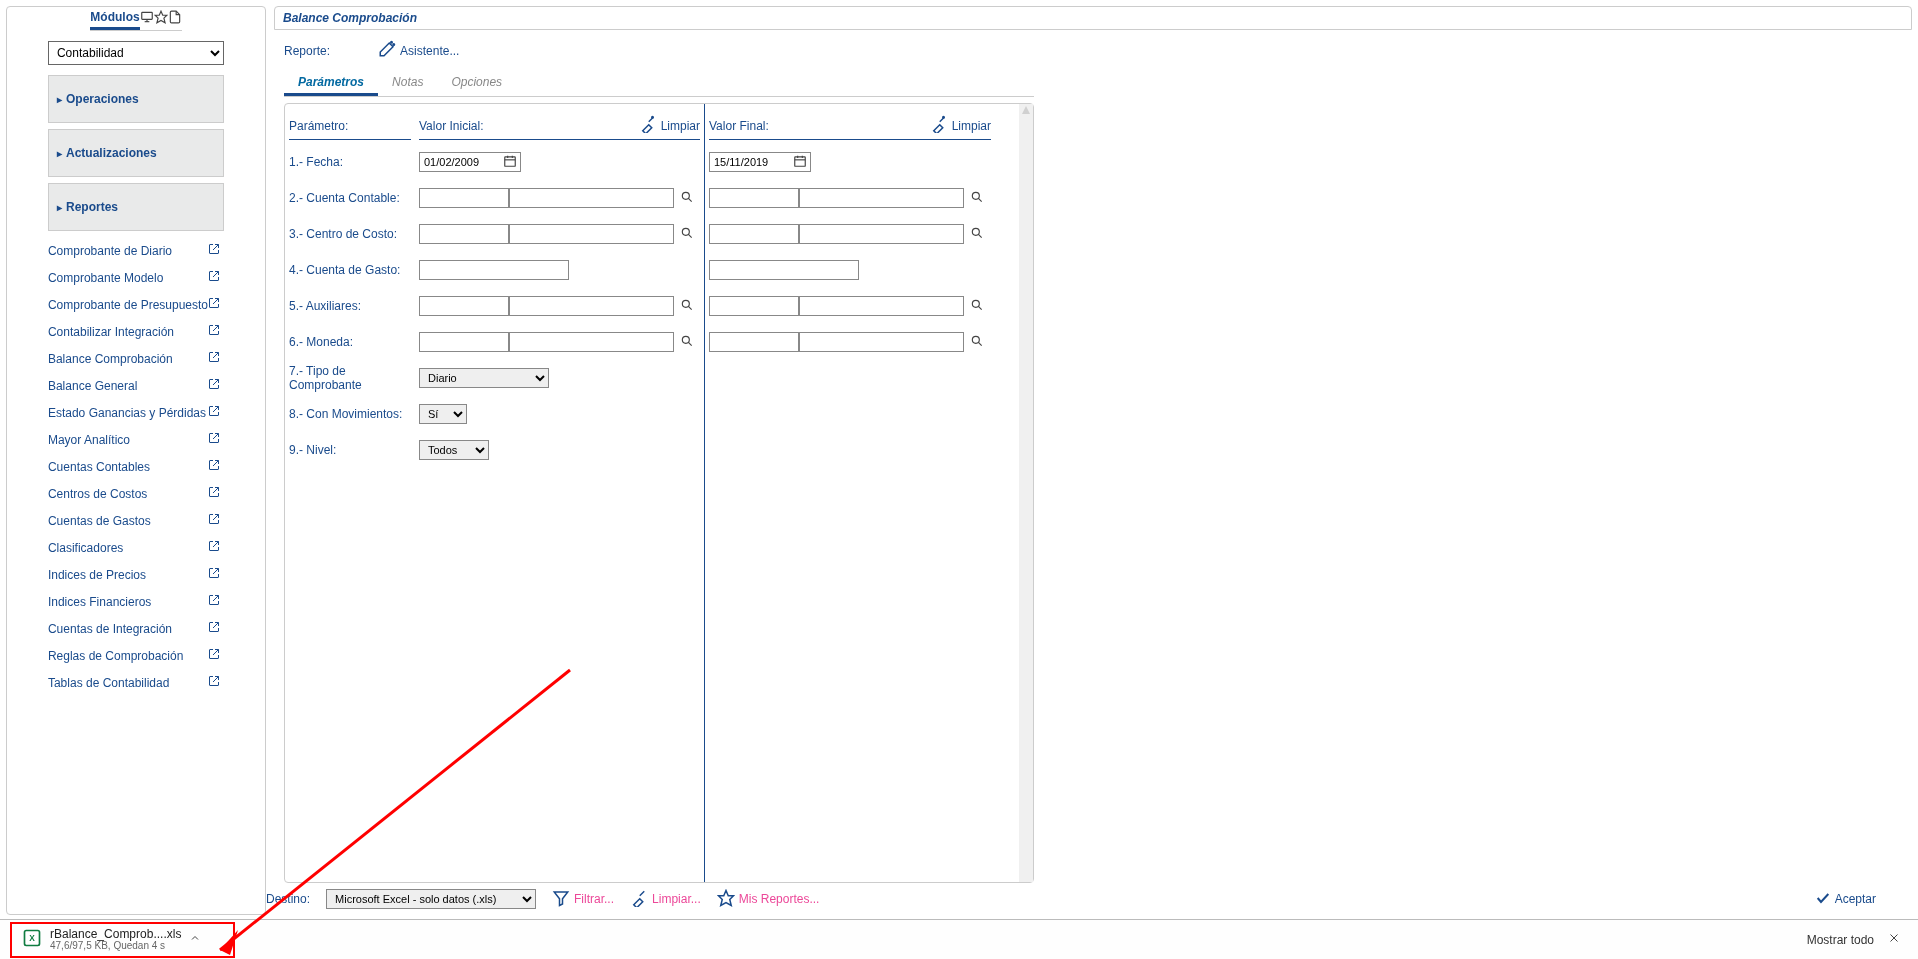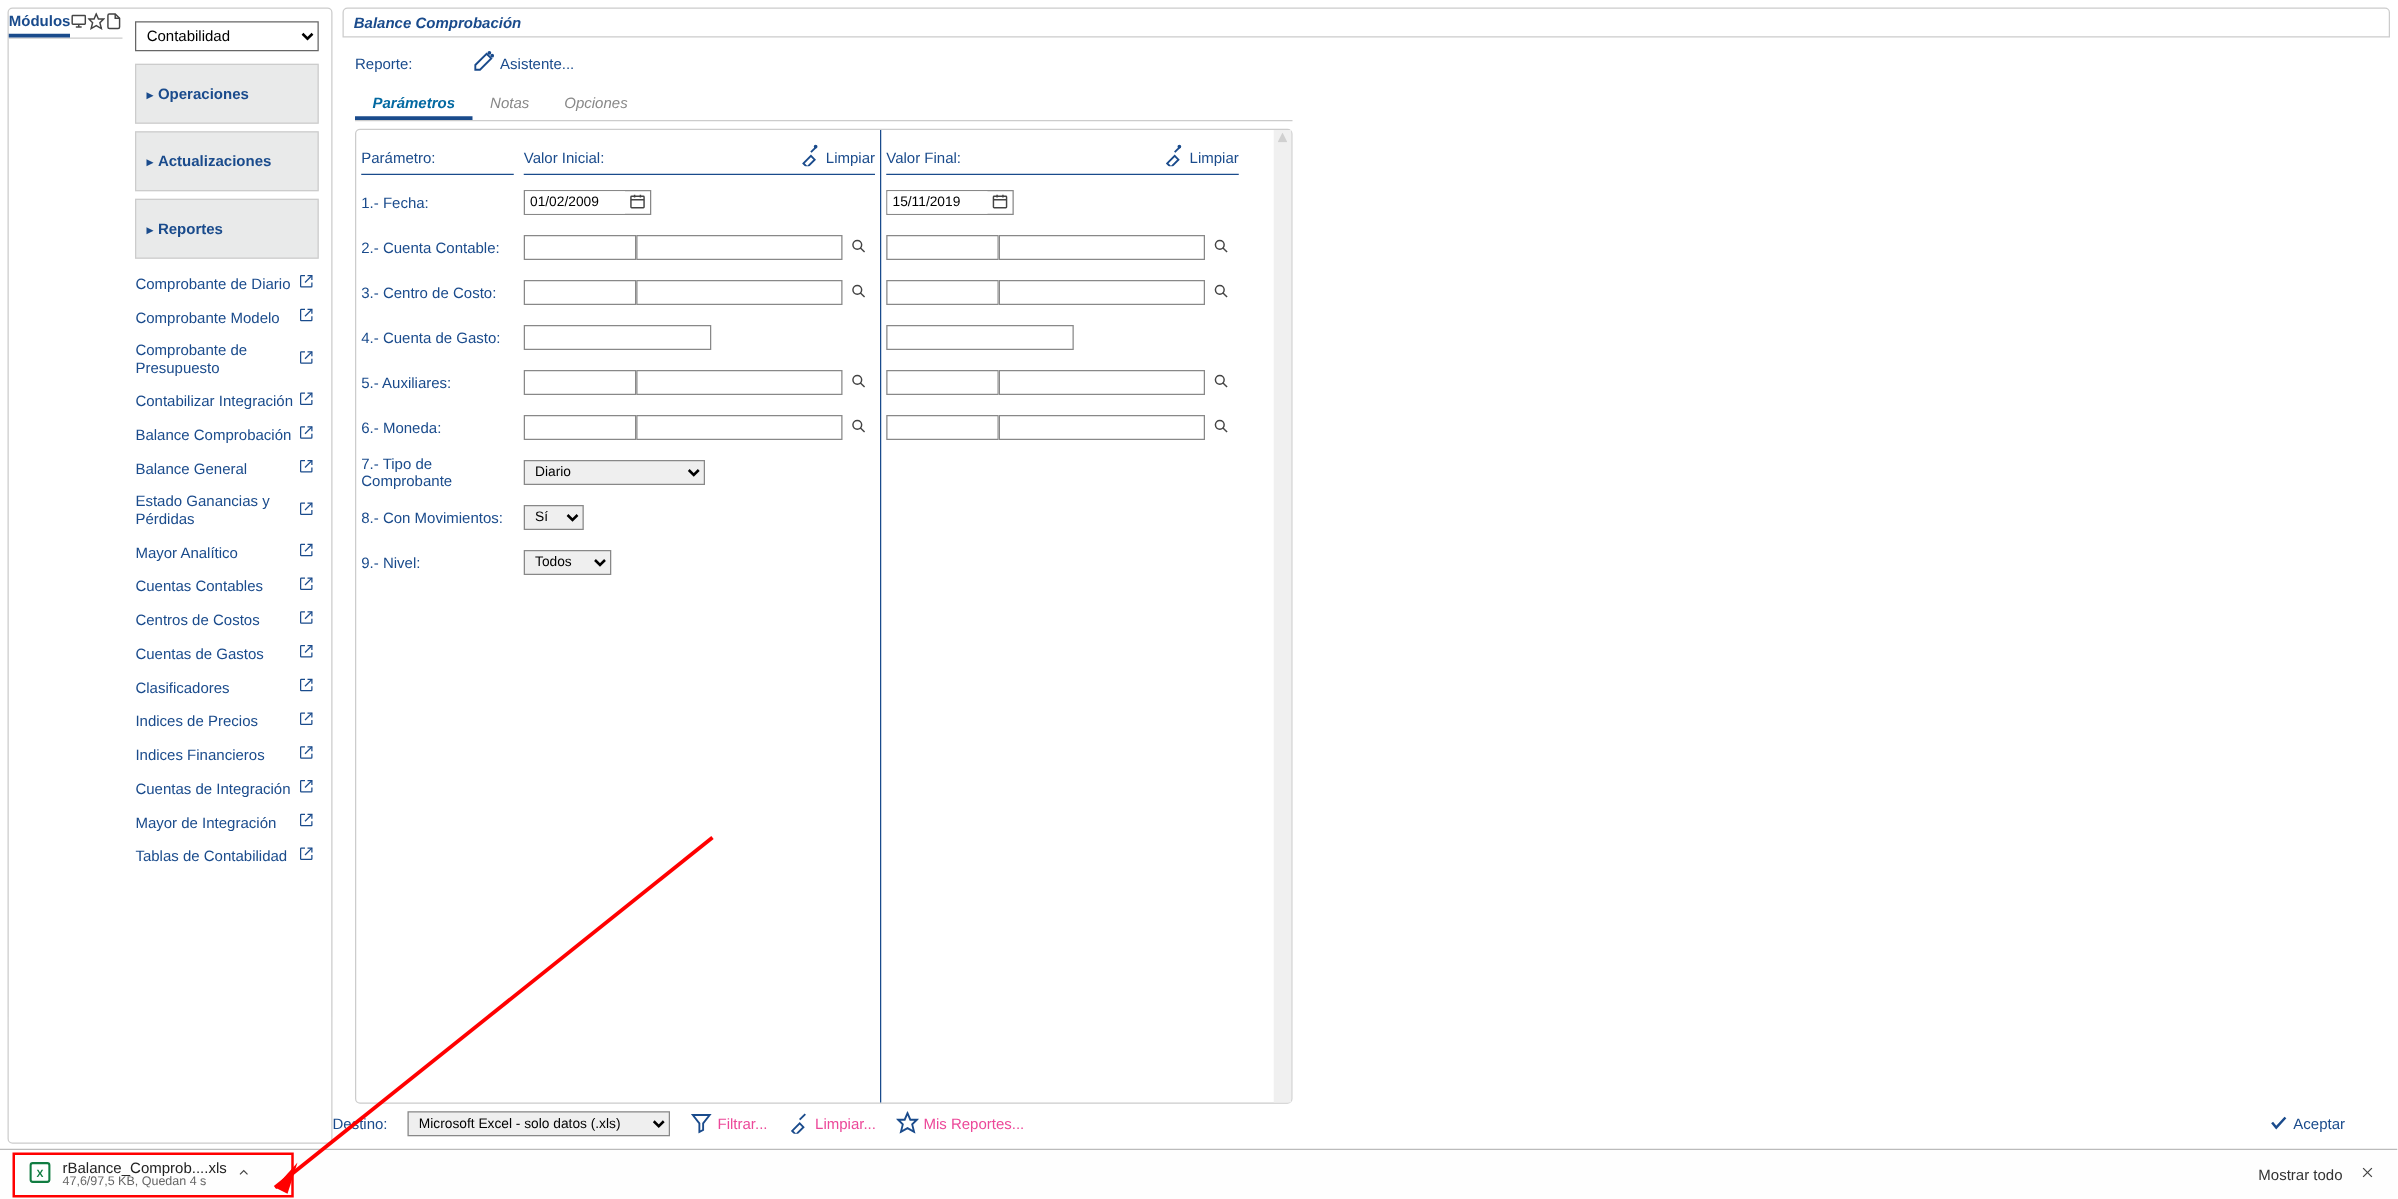--- a/index.html
+++ b/index.html
@@ -19,20 +19,22 @@
     top: 0; left: 0; right: 0; bottom: 40px;
   }
   
   .sidebar {
     width: 260px;
     border: 1px solid #ccc;
     border-radius: 4px;
     margin: 6px 4px 4px 6px;
     background: #fff;
     display: flex;
+    flex-direction: column;
+    align-items: center;
   }
   .sidebar-tabs {
     display: flex;
     height: 24px;
     border-bottom: 1px solid #ccc;
   }
   .sidebar-tab {
     flex: 1;
     display: flex;
     align-items: center;
@@ -172,21 +174,21 @@
   .col-label .p-row { color: #1a4b8c; }
   .p-input {
     border: 1px solid #888;
     height: 20px;
     font-size: 11px;
     padding: 0 4px;
   }
   .w60  { width: 90px; }
   .w140 { width: 165px; }
   .w150 { width: 150px; }
-  .wsmall { width: 145px; }
+  .wsmall { width: 130px; }
   .date-wrap { display: inline-flex; align-items: center; border: 1px solid #888; height: 20px; }
   .date-wrap input { border: none; height: 18px; width: 80px; font-size: 11px; padding: 0 4px; }
   .date-wrap .cal { width: 14px; height: 14px; margin: 0 3px; }
   .look { width: 14px; height: 14px; margin-left: 6px; stroke: #444; cursor: pointer; }
   select.p-input { height: 20px; }
   .scroll-hint {
     position: absolute;
     right: 0; top: 0; bottom: 0;
     width: 14px;
     background: #f0f0f0;
@@ -432,21 +434,21 @@
           </div>
           <div class="report-item">
             <span>Cuentas de Integración</span>
             <span><svg class="open-icon" viewBox="0 0 24 24" fill="none" stroke-width="2">
                 <path d="M14 3h7v7"></path>
                 <path d="M10 14L21 3"></path>
                 <path d="M21 14v6a1 1 0 01-1 1H4a1 1 0 01-1-1V4a1 1 0 011-1h6"></path>
               </svg></span>
           </div>
           <div class="report-item">
-            <span>Mayor de Integración</span>
+            <span>Reglas de Comprobación</span>
             <span><svg class="open-icon" viewBox="0 0 24 24" fill="none" stroke-width="2">
                 <path d="M14 3h7v7"></path>
                 <path d="M10 14L21 3"></path>
                 <path d="M21 14v6a1 1 0 01-1 1H4a1 1 0 01-1-1V4a1 1 0 011-1h6"></path>
               </svg></span>
           </div>
           <div class="report-item">
             <span>Tablas de Contabilidad</span>
             <span><svg class="open-icon" viewBox="0 0 24 24" fill="none" stroke-width="2">
                 <path d="M14 3h7v7"></path>

